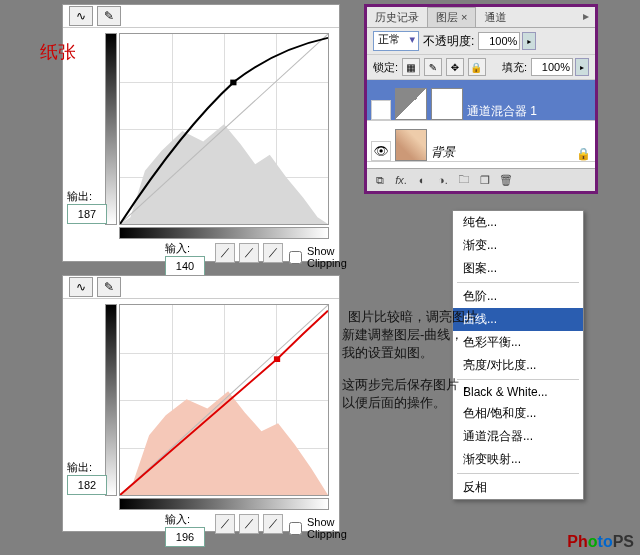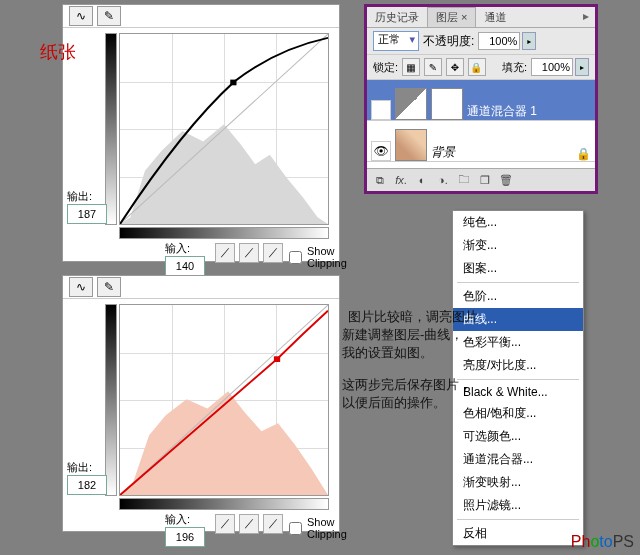--- a/index.html
+++ b/index.html
@@ -43,21 +43,21 @@
 .thumb.mask{background:#fff}
 .thumb.bg{background:linear-gradient(45deg,#c97 30%,#eca 70%)}
 .panel-bottom{display:flex;height:22px;border-top:1px solid #aaa;align-items:center;padding:0 4px;gap:3px;background:#e0e0e0}
 .pb-ic{width:18px;height:18px;display:flex;align-items:center;justify-content:center;font-size:11px;color:#444;cursor:pointer}
 .menu{position:absolute;left:452px;top:210px;width:130px;background:#fff;border:1px solid #888;box-shadow:2px 2px 4px rgba(0,0,0,.3)}
 .menu-item{padding:3px 10px;font-size:12px;cursor:pointer;white-space:nowrap}
 .menu-item.hl{background:#2a5db0;color:#fff}
 .menu-sep{height:1px;background:#ccc;margin:2px 4px}
 .anno{position:absolute;font-size:13px;color:#111;line-height:18px}
 .zhi{position:absolute;font-family:Liberation Mono, monospace;font-size:18px;color:#c00}
-.watermark{position:absolute;right:6px;bottom:4px;font-size:16px;font-weight:normal}
+.watermark{position:absolute;right:6px;bottom:4px;font-size:16px;font-weight:bold}
 .histo{position:absolute;bottom:0;left:0;width:100%;height:70%;pointer-events:none}
 </style>
 </head>
 <body>
 
 <div class="curves-panel p1">
   <div class="cp-head">
     <div class="mini-btn">∿</div>
     <div class="mini-btn">✎</div>
   </div>
@@ -199,24 +199,22 @@
     <div class="menu-item">渐变...</div>
     <div class="menu-item">图案...</div>
     <div class="menu-sep"></div>
     <div class="menu-item">色阶...</div>
     <div class="menu-item hl">曲线...</div>
     <div class="menu-item">色彩平衡...</div>
     <div class="menu-item">亮度/对比度...</div>
     <div class="menu-sep"></div>
     <div class="menu-item">Black &amp; White...</div>
     <div class="menu-item">色相/饱和度...</div>
-    <div class="menu-item">可选颜色...</div>
     <div class="menu-item">通道混合器...</div>
     <div class="menu-item">渐变映射...</div>
-    <div class="menu-item">照片滤镜...</div>
     <div class="menu-sep"></div>
     <div class="menu-item">反相</div>
   </div>
 
 <div class="anno" style="left:348px;top:308px">图片比较暗，调亮图片</div>
 <div class="anno" style="left:342px;top:326px">新建调整图层-曲线，</div>
 <div class="anno" style="left:342px;top:344px">我的设置如图。</div>
 <div class="anno" style="left:342px;top:376px">这两步完后保存图片，</div>
 <div class="anno" style="left:342px;top:394px">以便后面的操作。</div>
 

